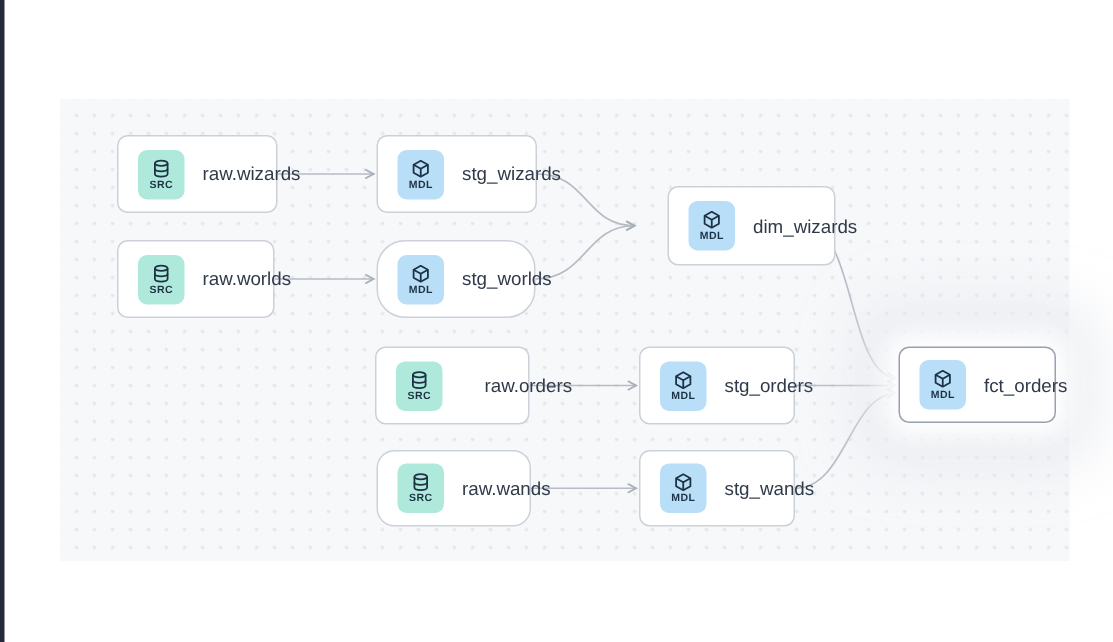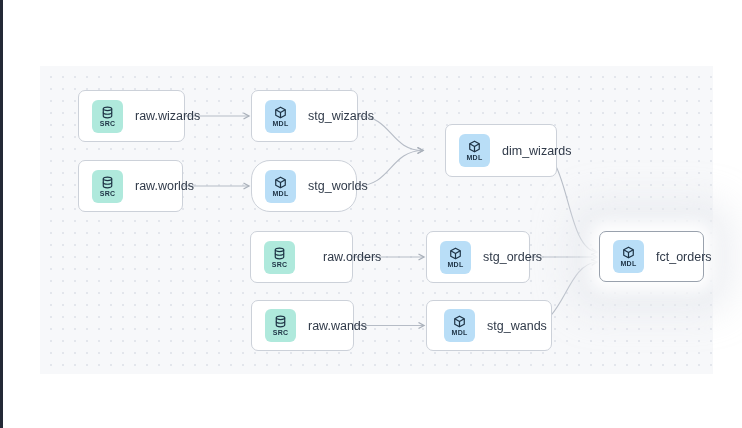--- a/index.html
+++ b/index.html
@@ -71,22 +71,22 @@
   }
   
   .n-raw-wizards { left: 38px;  top: 24px;  width: 107px; height: 52px; }
   .n-stg-wizards { left: 211px; top: 24px;  width: 107px; height: 52px; }
   .n-raw-worlds  { left: 38px;  top: 94px;  width: 105px; height: 52px; }
   .n-stg-worlds  { left: 211px; top: 94px;  width: 106px; height: 52px; border-radius: 19px; }
   .n-dim-wizards { left: 385px; top: 58px;  width: 112px; height: 53px; margin-left: 20px; }
   .n-raw-orders  { left: 210px; top: 165px; width: 103px; height: 52px; gap: 28px; }
   .n-stg-orders  { left: 386px; top: 165px; width: 104px; height: 52px; align-items: center; }
   .n-fct-orders  { left: 559px; top: 165px; width: 105px; height: 51px; }
-  .n-raw-wands   { left: 211px; top: 234px; width: 103px; height: 51px; }
-  .n-stg-wands   { left: 386px; top: 234px; width: 126px; height: 51px; justify-content: center; }
+  .n-raw-wands   { left: 211px; top: 234px; width: 103px; height: 51px; border-radius: 12px; }
+  .n-stg-wands   { left: 386px; top: 234px; width: 104px; height: 51px; }
 </style>
 </head>
 <body>
 
 <div class="window-edge"></div>
 
 <div class="canvas">
 
   <svg class="edge-layer" viewBox="0 0 673 308" xmlns="http://www.w3.org/2000/svg">
     <defs>

